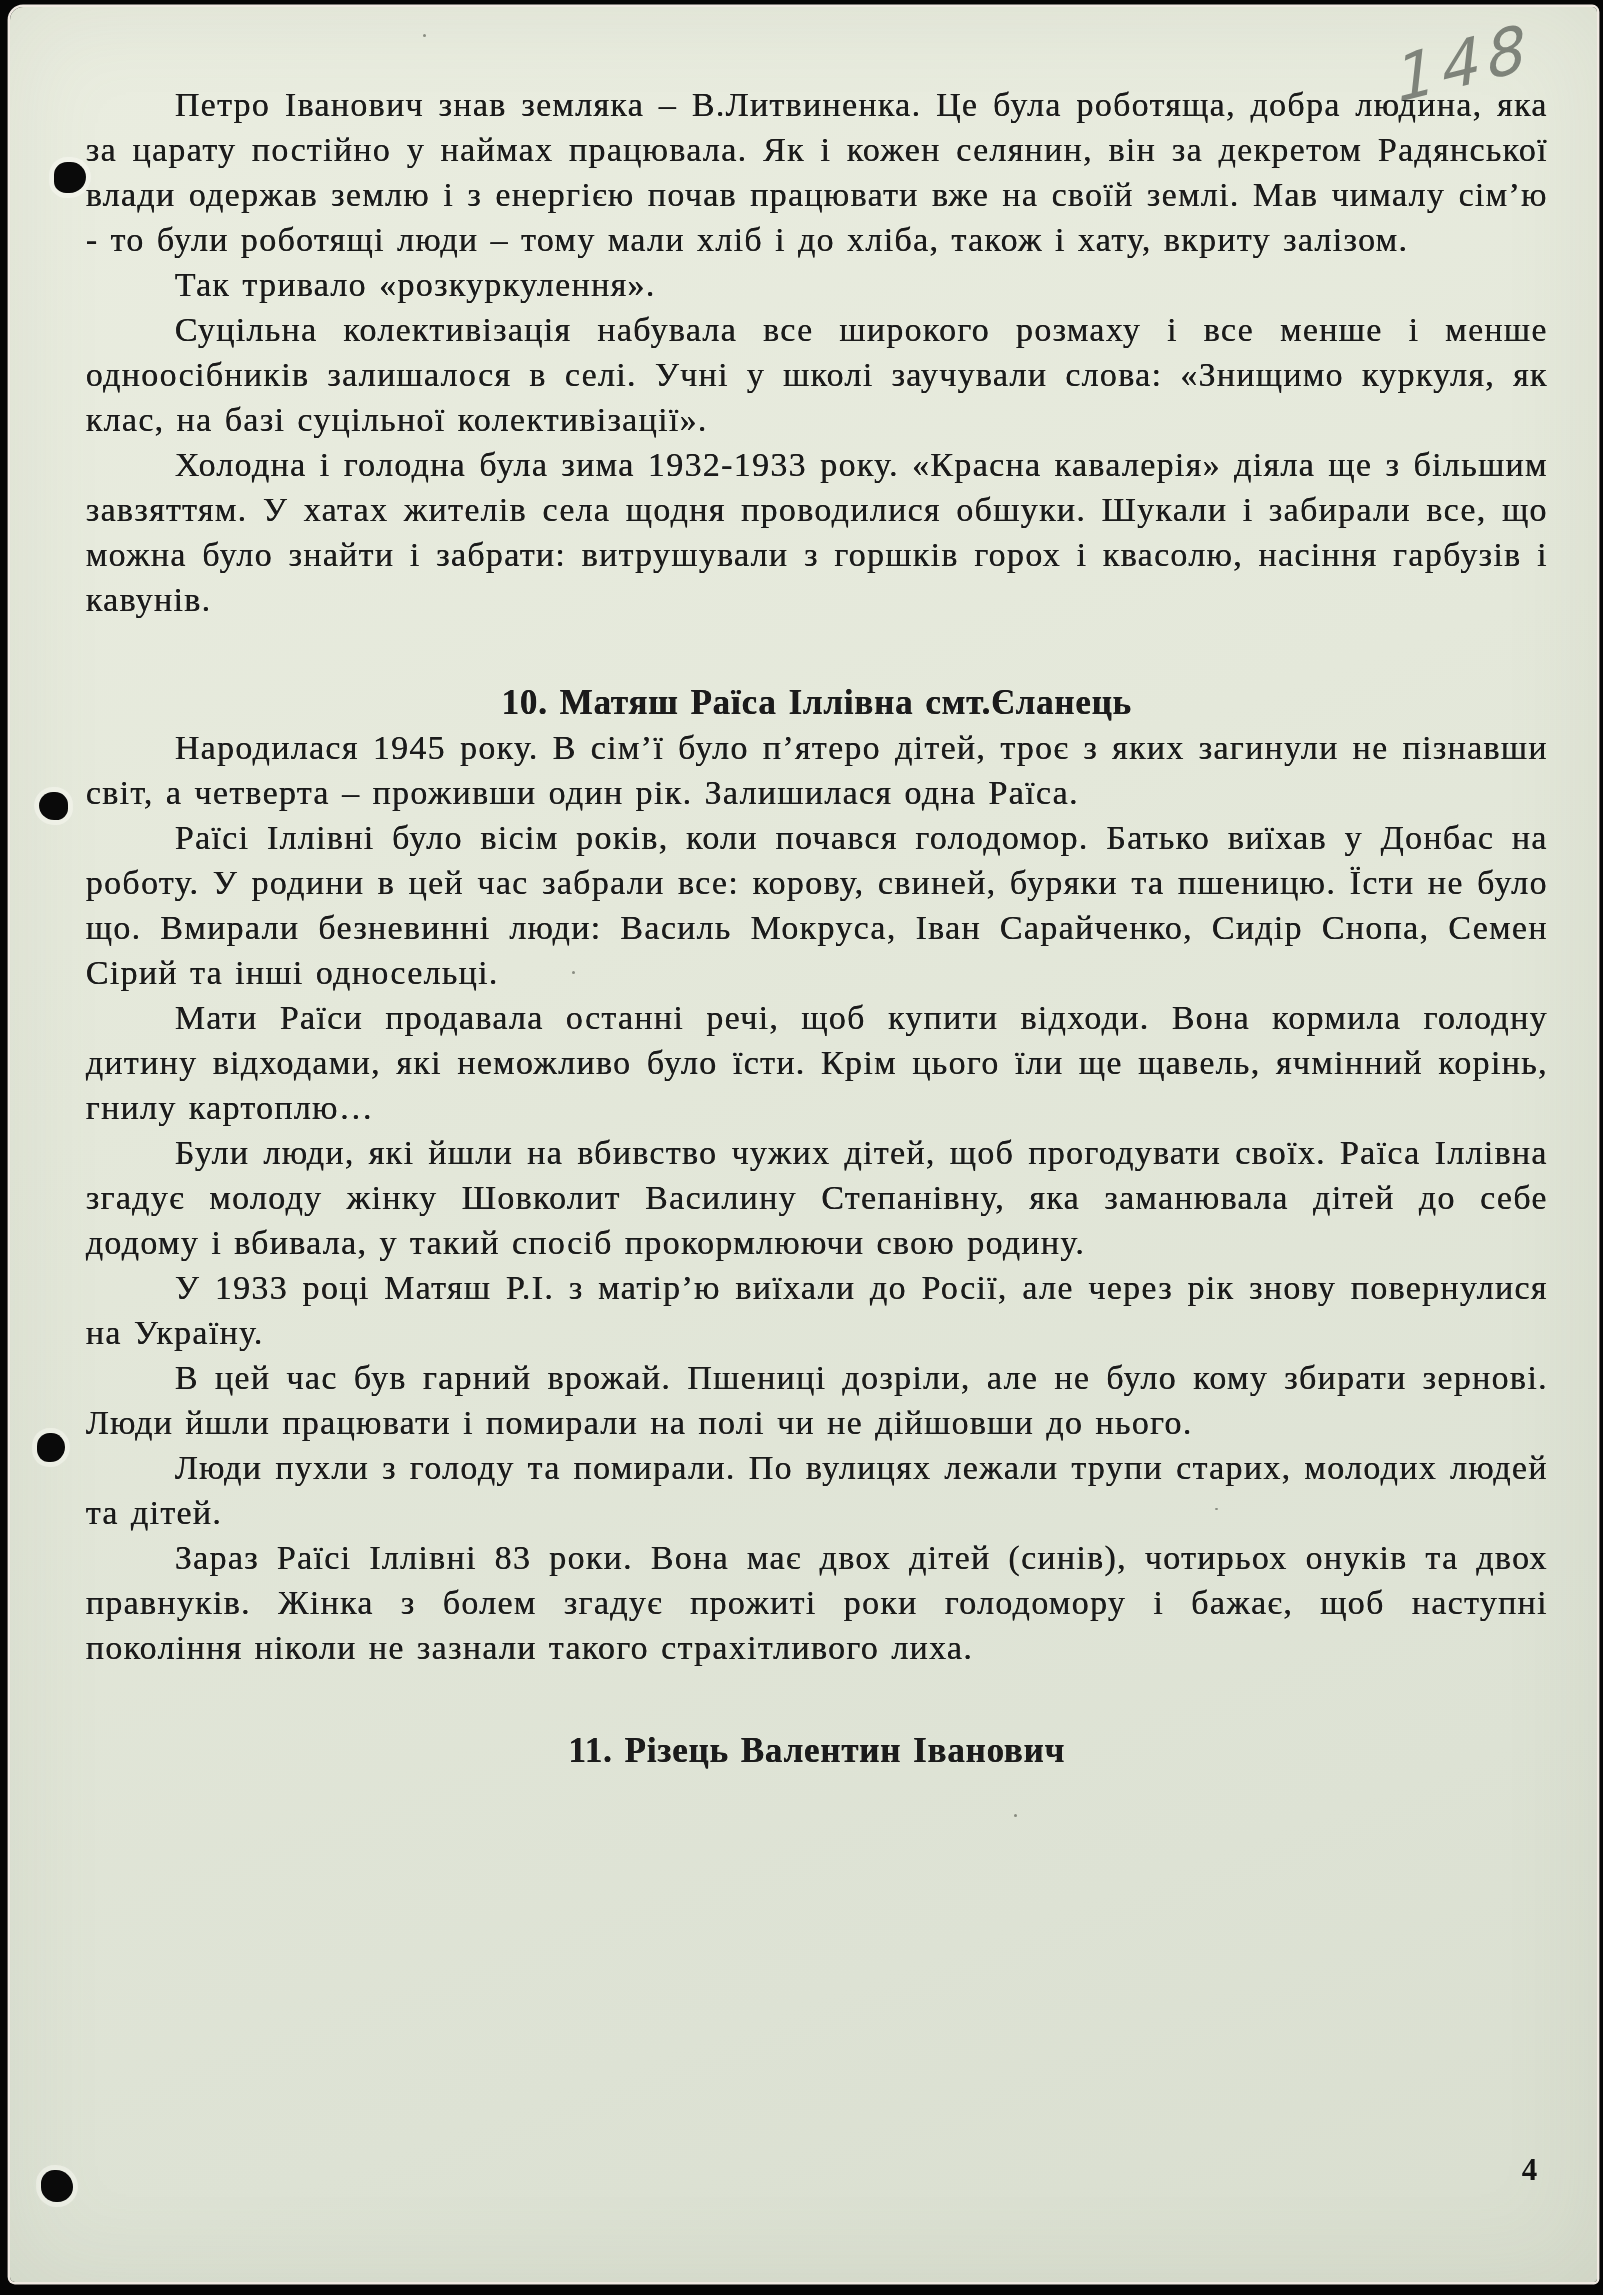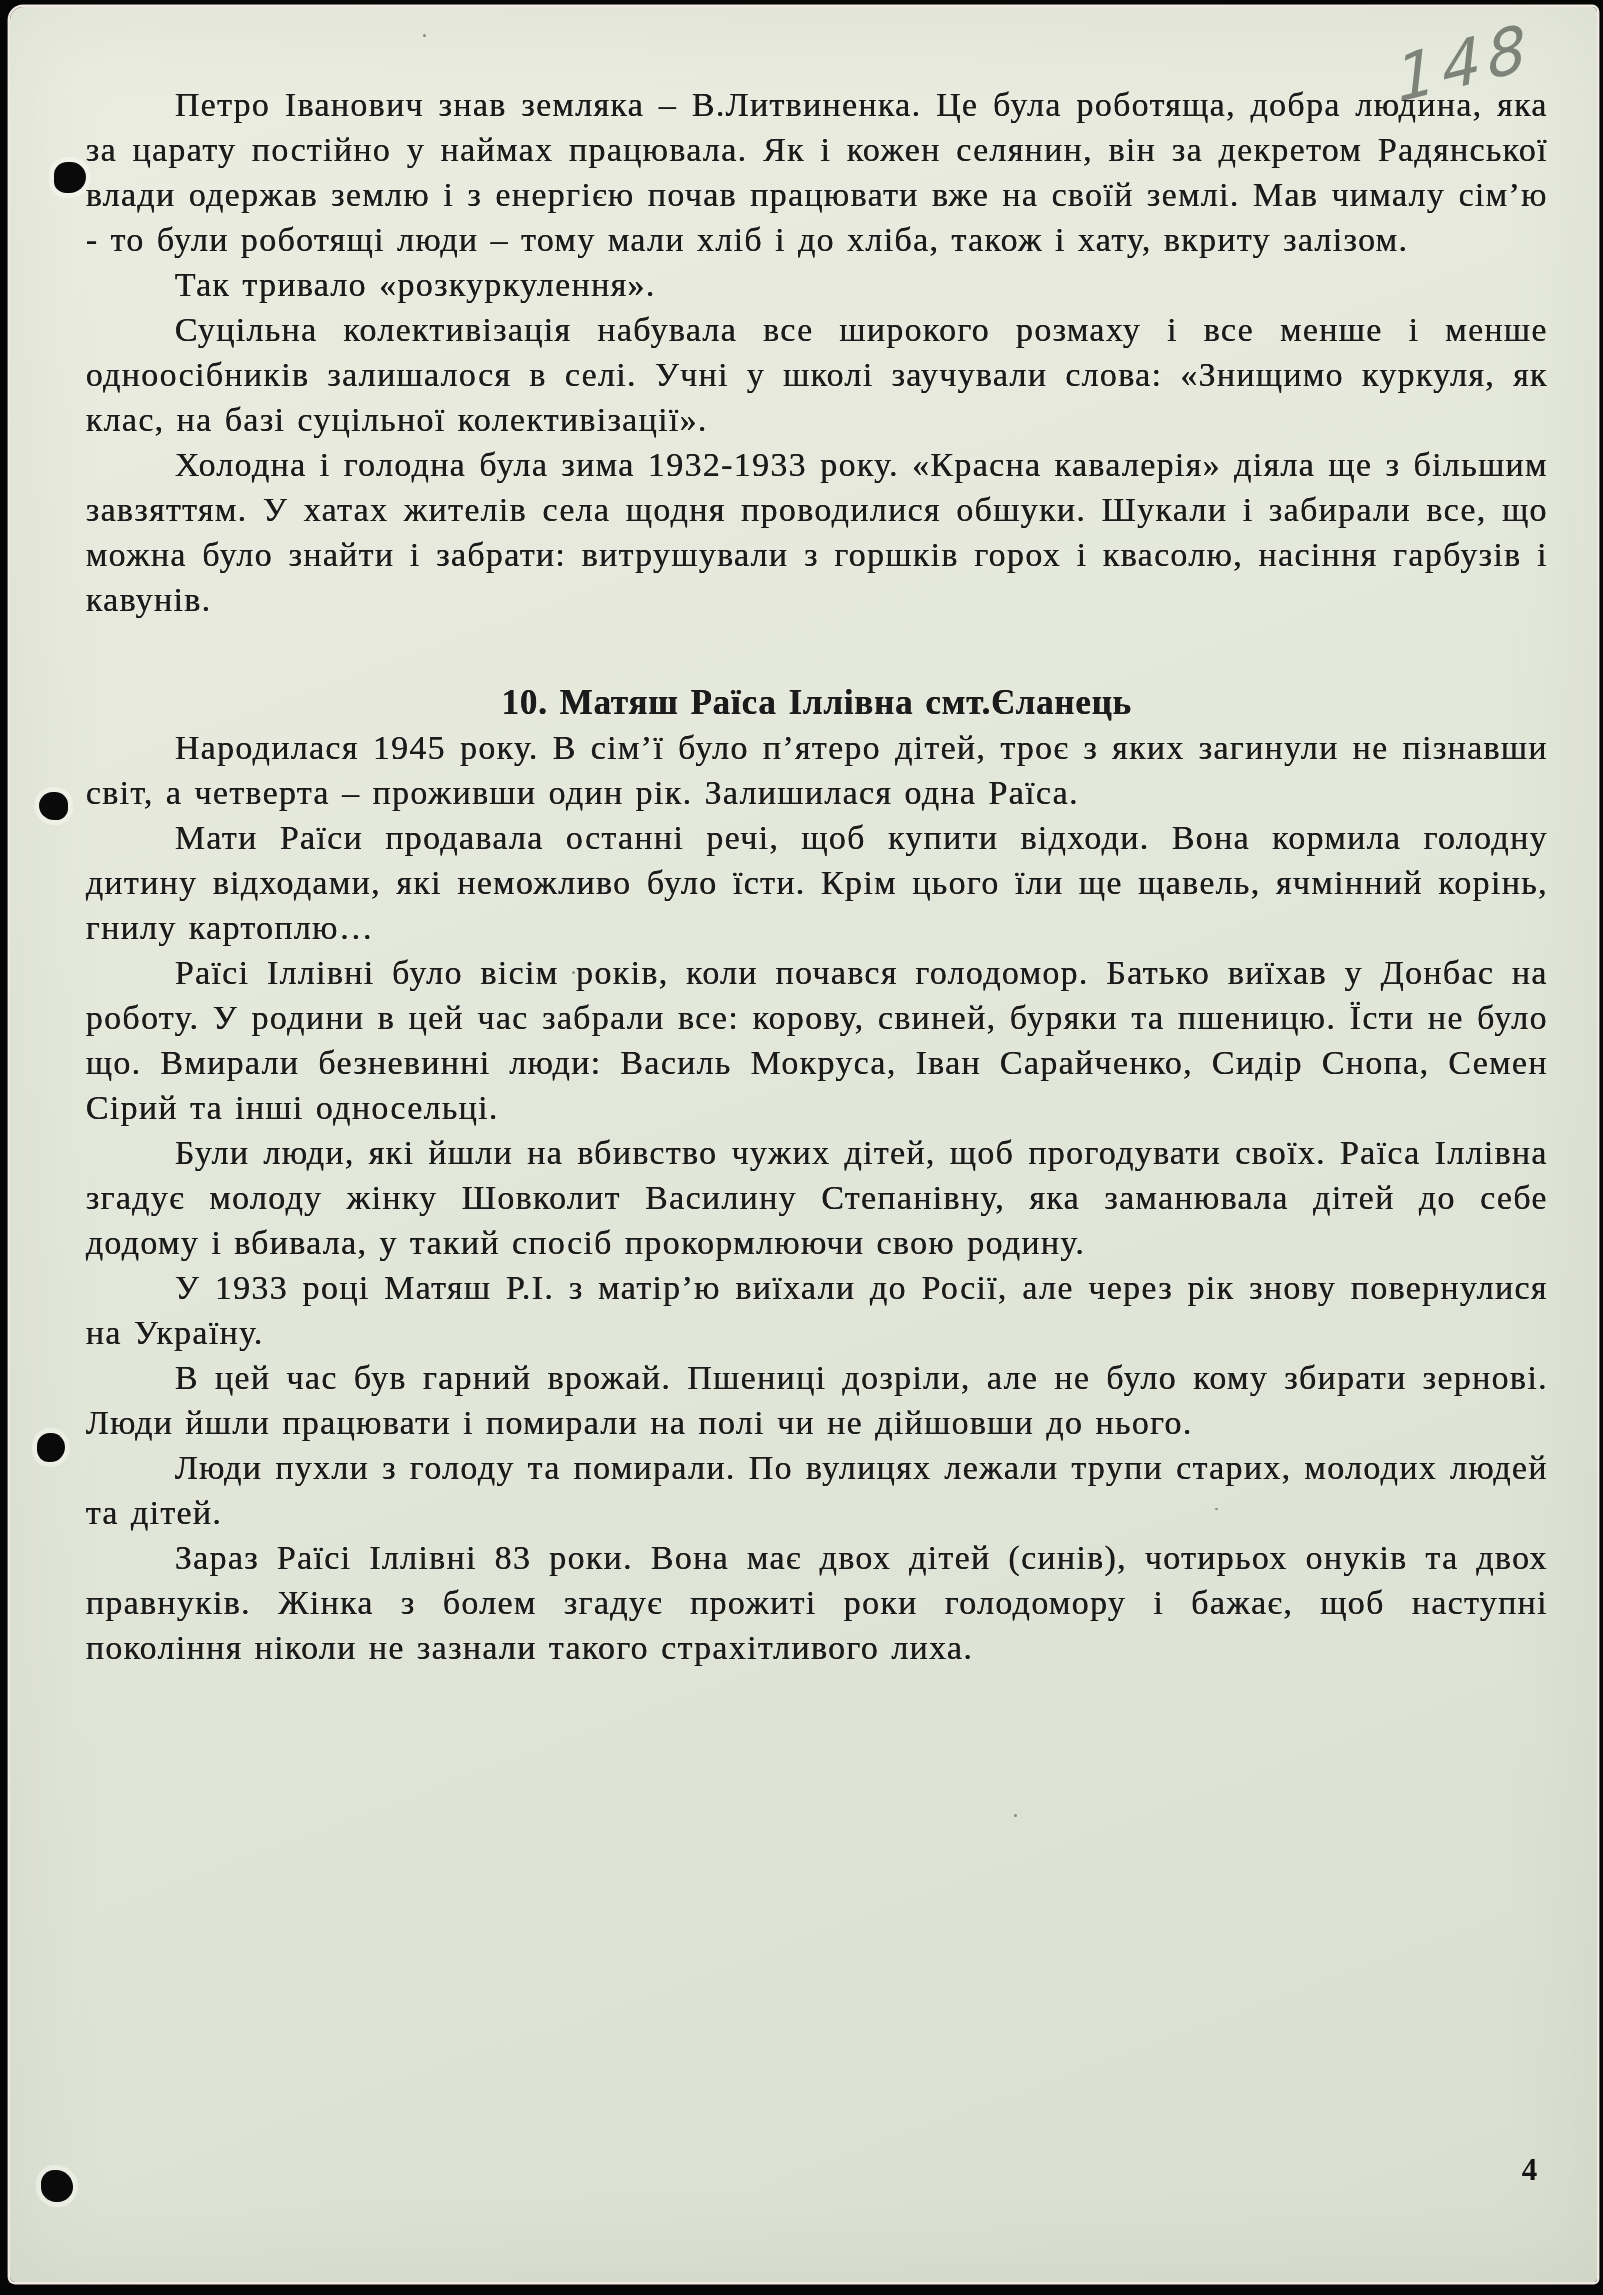--- a/index.html
+++ b/index.html
@@ -89,27 +89,28 @@
 
 <div class="paper">
   <div class="handwritten">148</div>
   <div class="text-flow" id="text-flow">
       <p class="para">Петро Іванович знав земляка – В.Литвиненка. Це була роботяща, добра людина, яка за царату постійно у наймах працювала. Як і кожен селянин, він за декретом Радянської влади одержав землю і з енергією почав працювати вже на своїй землі. Мав чималу сім’ю - то були роботящі люди – тому мали хліб і до хліба, також і хату, вкриту залізом.</p>
       <p class="para">Так тривало «розкуркулення».</p>
       <p class="para">Суцільна колективізація набувала все широкого розмаху і все менше і менше одноосібників залишалося в селі. Учні у школі заучували слова: «Знищимо куркуля, як клас, на базі суцільної колективізації».</p>
       <p class="para">Холодна і голодна була зима 1932-1933 року. «Красна кавалерія» діяла ще з більшим завзяттям. У хатах жителів села щодня проводилися обшуки. Шукали і забирали все, що можна було знайти і забрати: витрушували з горшків горох і квасолю, насіння гарбузів і кавунів.</p>
       <h2 class="heading">10. Матяш Раїса Іллівна смт.Єланець</h2>
       <p class="para">Народилася 1945 року. В сім’ї було п’ятеро дітей, троє з яких загинули не пізнавши світ, а четверта – проживши один рік. Залишилася одна Раїса.</p>
+      <p class="para">Раїсі Іллівні було вісім років, коли почався голодомор. Батько виїхав у Донбас на роботу. У родини в цей час забрали все: корову, свиней, буряки та пшеницю. Їсти не було що. Вмирали безневинні люди: Василь Мокруса, Іван Сарайченко, Сидір Снопа, Семен Сірий та інші односельці.</p>
       <p class="para">Мати Раїси продавала останні речі, щоб купити відходи. Вона кормила голодну дитину відходами, які неможливо було їсти. Крім цього їли ще щавель, ячмінний корінь, гнилу картоплю…</p>
-      <p class="para">Раїсі Іллівні було вісім років, коли почався голодомор. Батько виїхав у Донбас на роботу. У родини в цей час забрали все: корову, свиней, буряки та пшеницю. Їсти не було що. Вмирали безневинні люди: Василь Мокруса, Іван Сарайченко, Сидір Снопа, Семен Сірий та інші односельці.</p>
       <p class="para">Були люди, які йшли на вбивство чужих дітей, щоб прогодувати своїх. Раїса Іллівна згадує молоду жінку Шовколит Василину Степанівну, яка заманювала дітей до себе додому і вбивала, у такий спосіб прокормлюючи свою родину.</p>
       <p class="para">У 1933 році Матяш Р.І. з матір’ю виїхали до Росії, але через рік знову повернулися на Україну.</p>
       <p class="para">В цей час був гарний врожай. Пшениці дозріли, але не було кому збирати зернові. Люди йшли працювати і помирали на полі чи не дійшовши до нього.</p>
       <p class="para">Люди пухли з голоду та помирали. По вулицях лежали трупи старих, молодих людей та дітей.</p>
       <p class="para">Зараз Раїсі Іллівні 83 роки. Вона має двох дітей (синів), чотирьох онуків та двох правнуків. Жінка з болем згадує прожиті роки голодомору і бажає, щоб наступні покоління ніколи не зазнали такого страхітливого лиха.</p>
+      <h2 class="heading">11. Різець Валентин Іванович</h2>
     </div>
   <div class="page-number">4</div>
 </div>
 
 <div class="hole h1"></div>
 <div class="hole h2"></div>
 <div class="hole h3"></div>
 <div class="hole h4"></div>
 
 <div class="speck s1"></div>

